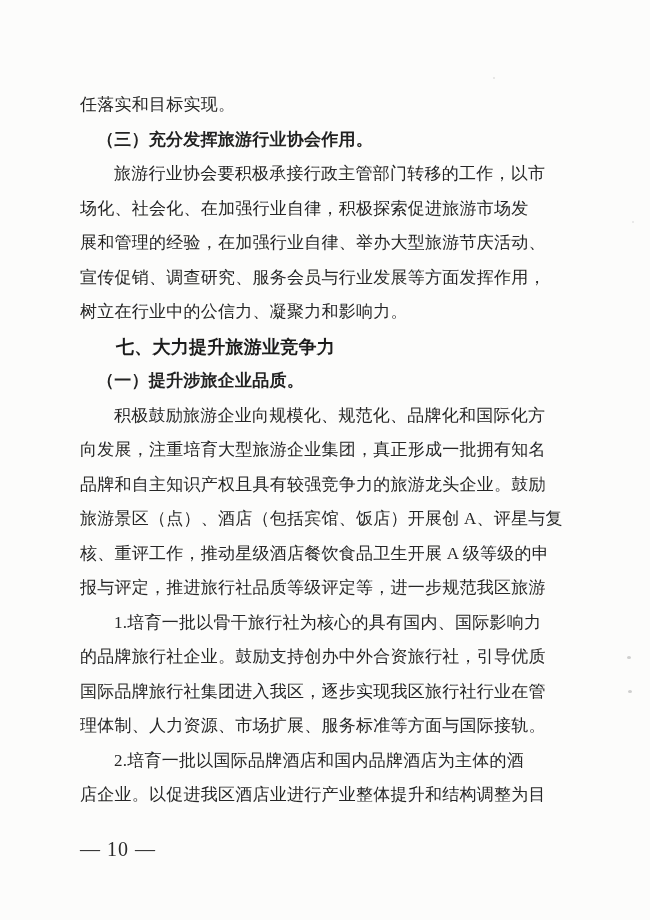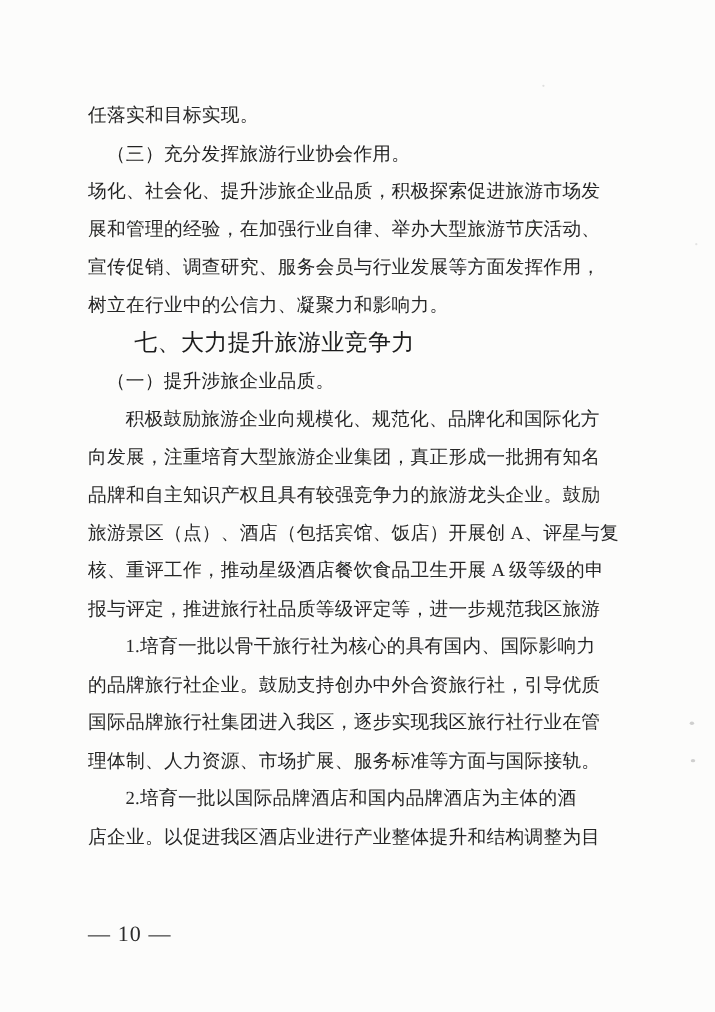--- a/index.html
+++ b/index.html
@@ -25,26 +25,27 @@
     white-space: pre;
     font-size: 17px;
     line-height: 34.5px;
     height: 34.5px;
     letter-spacing: 0.25px;
     color: #262626;
     font-family: "Liberation Serif", "DejaVu Serif", serif;
   }
   .style-heading {
     font-family: "Liberation Sans", "DejaVu Sans", sans-serif;
-    font-weight: 400;
-    font-size: 21px;
+    font-weight: 700;
+    font-size: 18px;
     color: #1c1c1c;
   }
   .style-subhead {
     color: #222222;
+    font-weight: bold;
   }
   .indent-first { text-indent: 2em; }
   .style-subhead.indent-first { text-indent: 1em; }
   .page-number {
     position: absolute;
     left: 80px;
     top: 840px;
     font-size: 20px;
     line-height: 18px;
     letter-spacing: 1px;
@@ -66,22 +67,23 @@
 <body>
 
 <div class="page">
 
   <div class="doc-body">
 
       <div class="text-line style-body indent-none">任落实和目标实现。</div>
 
       <div class="text-line style-subhead indent-first">（三）充分发挥旅游行业协会作用。</div>
 
+      <div class="text-line style-body indent-first">旅游行业协会要积极承接行政主管部门转移的工作，以市</div>
 
-      <div class="text-line style-body indent-none">场化、社会化、提升涉旅企业品质，积极探索促进旅游市场发</div>
+      <div class="text-line style-body indent-none">场化、社会化、在加强行业自律，积极探索促进旅游市场发</div>
 
       <div class="text-line style-body indent-none">展和管理的经验，在加强行业自律、举办大型旅游节庆活动、</div>
 
       <div class="text-line style-body indent-none">宣传促销、调查研究、服务会员与行业发展等方面发挥作用，</div>
 
       <div class="text-line style-body indent-none">树立在行业中的公信力、凝聚力和影响力。</div>
 
       <div class="text-line style-heading indent-first">七、大力提升旅游业竞争力</div>
 
       <div class="text-line style-subhead indent-first">（一）提升涉旅企业品质。</div>

